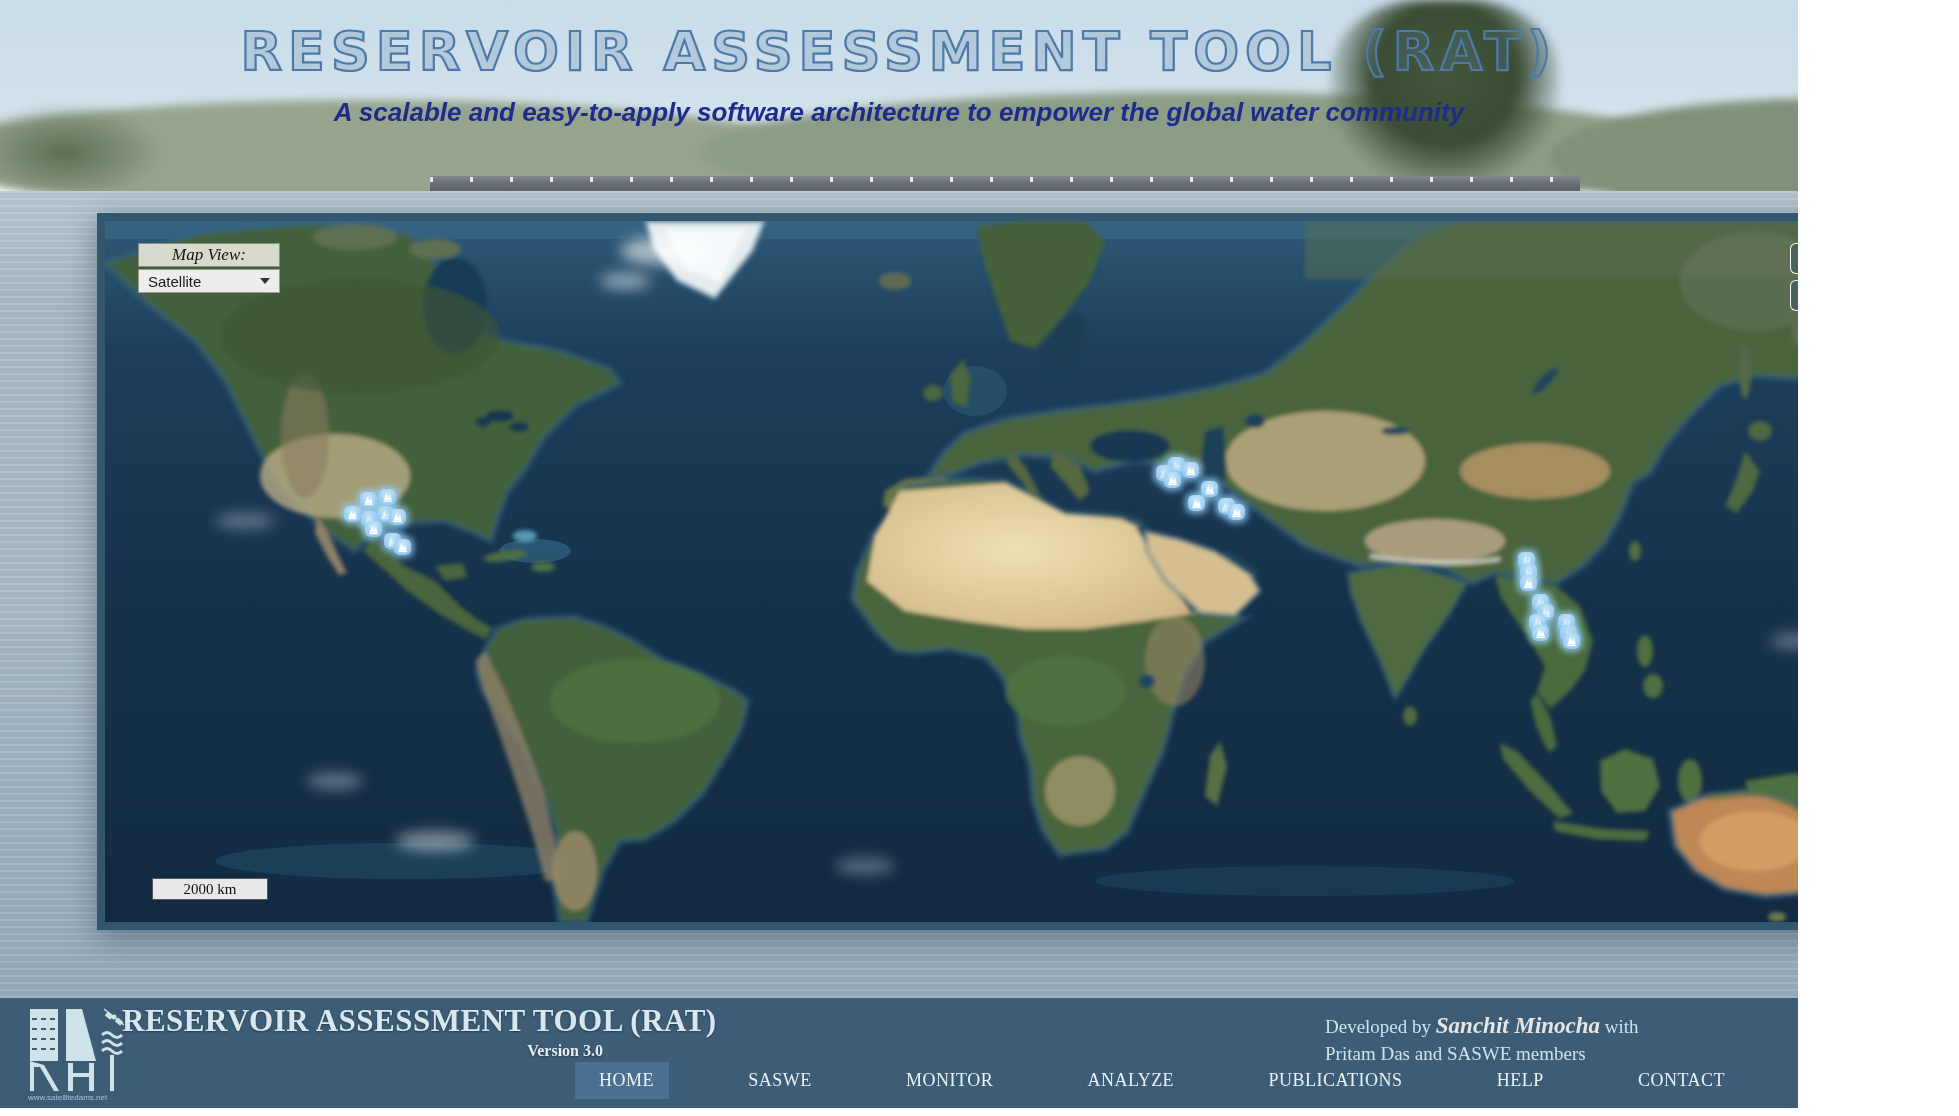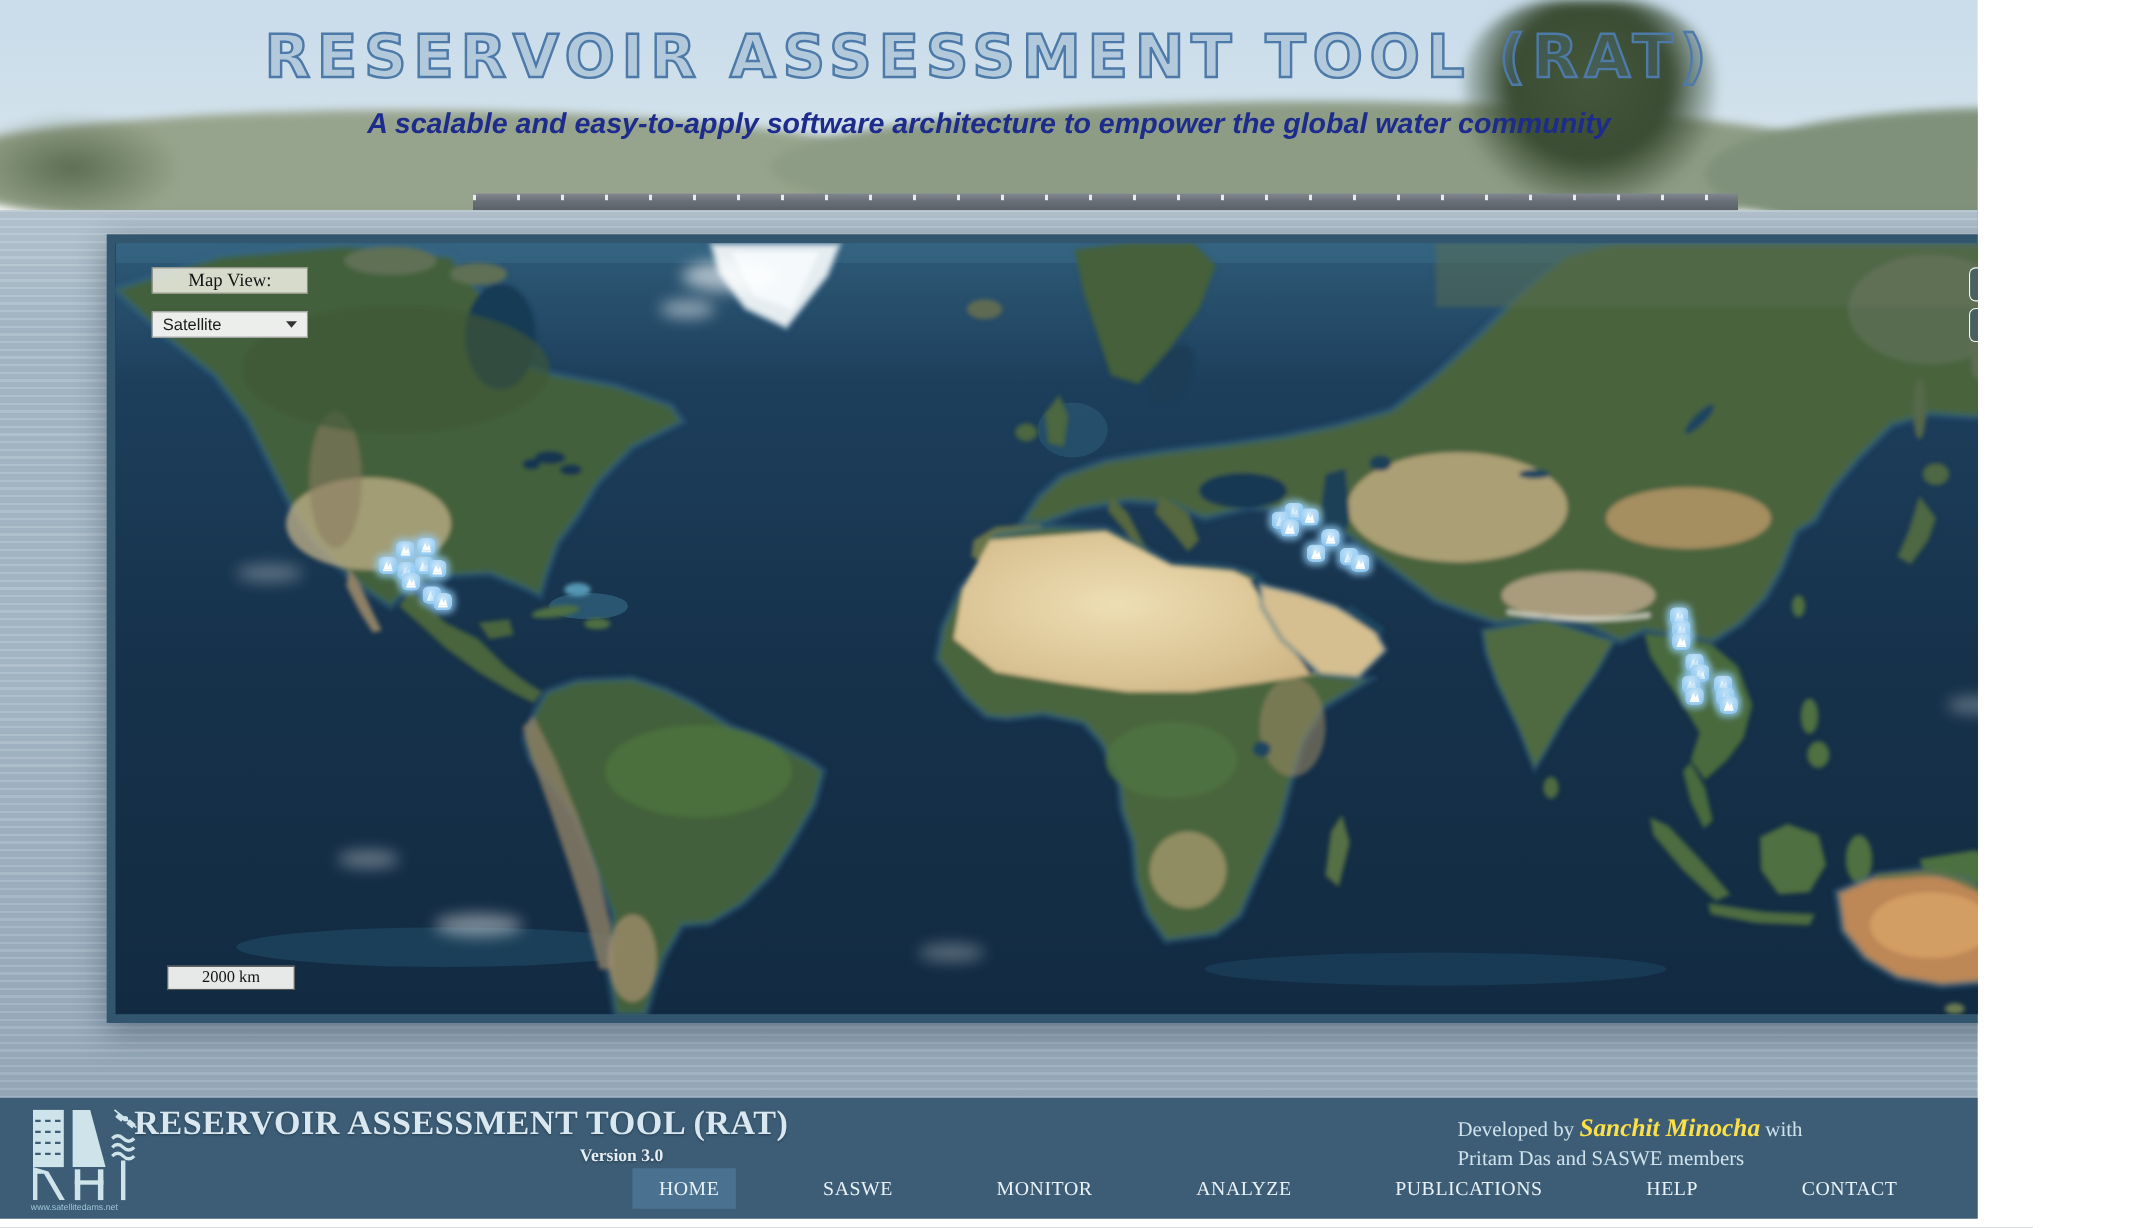--- a/index.html
+++ b/index.html
@@ -31,22 +31,22 @@
     letter-spacing:6px;color:rgba(86,128,170,.22);-webkit-text-stroke:2.2px #4d7aa8;}
   .hero-sub{margin-top:14px;font-family:"Liberation Sans",sans-serif;font-style:italic;font-weight:700;
     font-size:26px;color:#1c2b8c;}
   
   .map-frame{position:absolute;left:97px;top:213px;width:1743px;height:717px;background:#32566e;
     padding:8px;box-sizing:border-box;box-shadow:0 8px 28px rgba(20,35,50,.40);}
   .map-inner{position:relative;width:100%;height:100%;overflow:hidden;background:#16314a;}
   .map-inner svg.world{position:absolute;left:0;top:0;width:100%;height:100%;}
   .mapview{position:absolute;left:33px;top:22px;width:142px;}
   .mapview-label{background:rgba(236,236,224,.88);border:1px solid #8d8d82;color:#141414;
-    font-family:"Liberation Serif",serif;font-size:17px;text-align:center;height:22px;line-height:22px;}
-  .mapview-select{margin-top:16px;background:rgba(246,246,246,.95);border:1px solid #9a9a9a;color:#1a1a1a;
+    font-family:"Liberation Serif",serif;font-size:17px;text-align:center;height:22px;line-height:22px;font-style:italic;}
+  .mapview-select{margin-top:2px;background:rgba(246,246,246,.95);border:1px solid #9a9a9a;color:#1a1a1a;
     font-family:"Liberation Sans",sans-serif;font-size:15px;height:22px;display:flex;align-items:center;
     justify-content:space-between;padding:0 9px;cursor:pointer;}
   .chev{width:0;height:0;border-left:5px solid transparent;border-right:5px solid transparent;
     border-top:6px solid #333;}
   .zoomctl{position:absolute;right:9px;top:22px;display:flex;flex-direction:column;gap:6px;}
   .zbtn{width:31px;height:29px;border:1.5px solid rgba(255,255,255,.95);border-radius:6px;
     background:rgba(48,80,106,.45);color:#fff;font-size:19px;font-weight:700;line-height:26px;
     text-align:center;cursor:pointer;font-family:"DejaVu Sans",sans-serif;}
   .scalebar{position:absolute;left:47px;bottom:22px;width:114px;height:20px;
     background:rgba(250,250,246,.92);border:1.5px solid #555;color:#111;
@@ -58,21 +58,21 @@
   
   .footer{position:absolute;left:0;top:998px;width:100%;height:110px;background:#3c5d75;}
   .logo{position:absolute;left:26px;top:7px;}
   .f-title{position:absolute;left:122px;top:5px;font-family:"Liberation Serif",serif;font-weight:700;
     font-size:31px;letter-spacing:.5px;color:#d9e7f0;text-shadow:0 1px 2px rgba(10,25,40,.5);}
   .f-version{position:absolute;left:428px;top:44px;width:175px;text-align:right;
     font-family:"Liberation Serif",serif;font-weight:700;font-size:16px;color:#e6eef4;
     text-shadow:0 1px 2px rgba(10,25,40,.5);}
   .f-credits{position:absolute;right:105px;top:12px;width:368px;font-family:"Liberation Serif",serif;
     font-size:19px;color:#cfe2ec;line-height:1.35;}
-  .f-credits .author{font-size:23px;font-weight:700;font-style:italic;color:#fde047;}
+  .f-credits .author{font-size:23px;font-weight:700;font-style:italic;color:#e5e5e5;}
   .f-nav{position:absolute;left:575px;right:58px;top:60px;height:44px;display:flex;
     align-items:center;justify-content:space-between;}
   .nav-item{font-family:"Liberation Serif",serif;font-size:18px;color:#e9f2f7;letter-spacing:.5px;
     padding:8px 15px;cursor:pointer;}
   .nav-item.active{background:#4b7190;padding-left:24px;}
 </style>
 </head>
 <body>
 
 <div class="scene">

